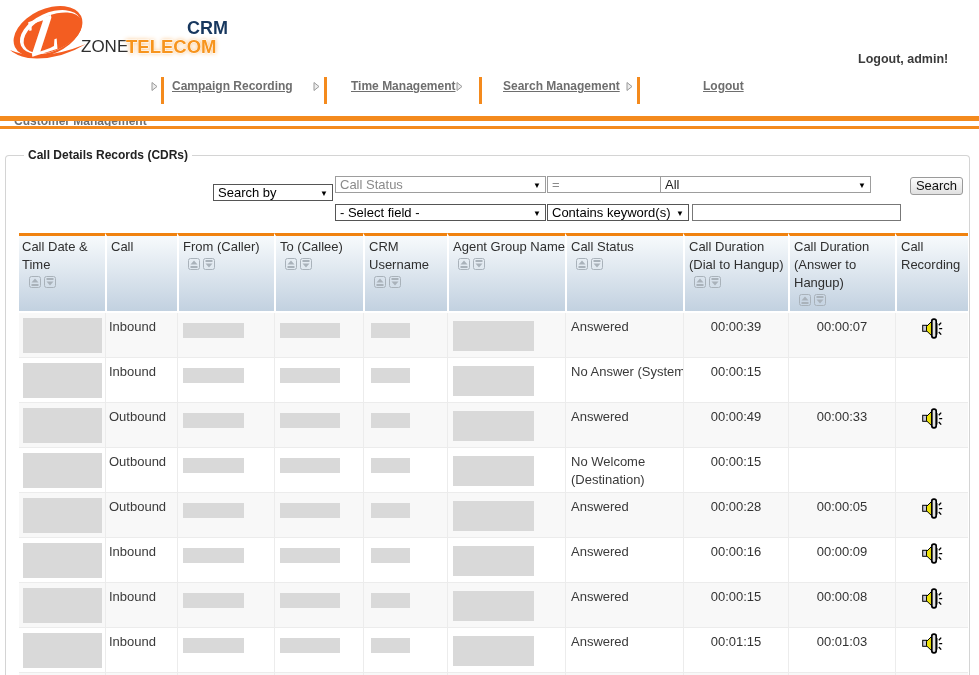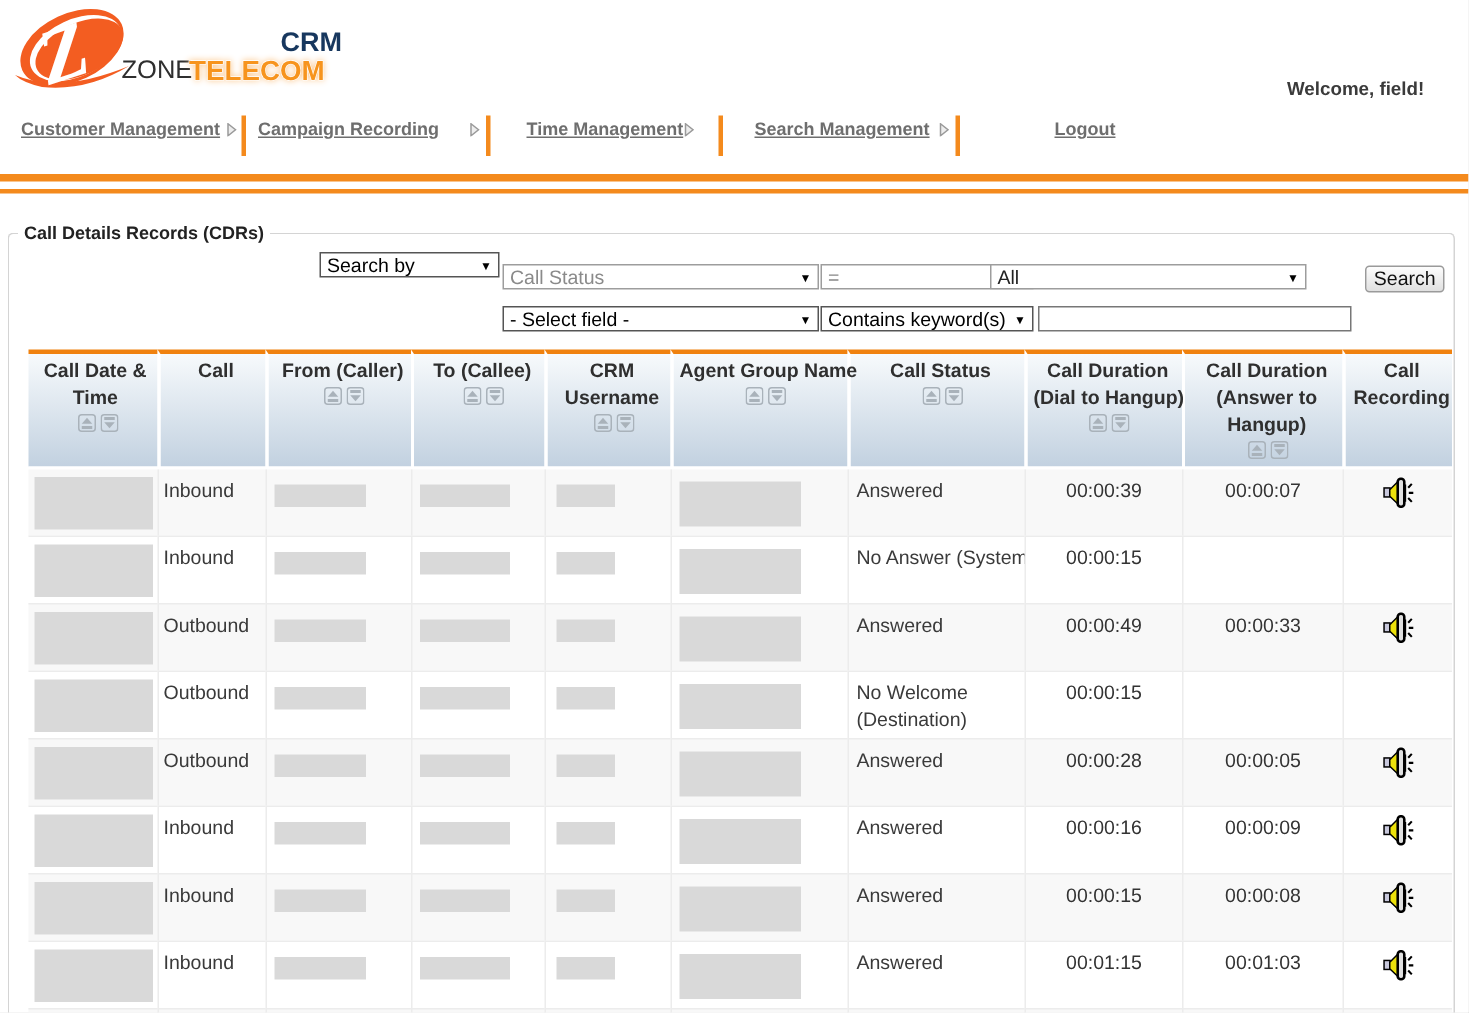--- a/index.html
+++ b/index.html
@@ -11,32 +11,32 @@
 .nav-item { position:absolute; top:79px; font-size:12px; font-weight:bold; color:#6e6e6e; text-decoration:underline; white-space:nowrap; }
 .nav-sep { position:absolute; top:77px; width:3px; height:27px; background:#f48a1d; }
 .nav-arrow { position:absolute; top:82px; }
 
 
 .bar1 { position:absolute; left:0; top:116px; width:979px; height:5px; background:#f48a1d; }
 .bar2 { position:absolute; left:0; top:126px; width:979px; height:3px; background:#f48a1d; }
 
 
 .fs { position:absolute; left:5px; top:148px; width:963px; height:560px; border:1px solid #d4d4d4; border-bottom:none; border-radius:4px 4px 0 0; }
-.fs legend { margin-left:6px; padding:0 4px; font-size:12px; font-weight:bold; color:#222; }
+.fs legend { margin-left:18px; padding:0 4px; font-size:12px; font-weight:bold; color:#222; }
 
 
 .sel { position:absolute; height:15px; border:1px solid #555; background:#fff; font-size:13px; line-height:15px; padding-left:4px; color:#000; white-space:nowrap; overflow:hidden; }
 .sel.gray { border-color:#9d9d9d; color:#8a8a8a; }
 .sel .arr { position:absolute; right:4px; top:5px; font-size:8px; color:#000; line-height:8px; }
 .inp { position:absolute; height:15px; border:1px solid #777; background:#fff; }
 .btn { position:absolute; left:910px; top:177px; width:51px; height:16px; border:1px solid #9a9a9a; border-radius:3px; background:linear-gradient(#fdfdfd,#e0e0e0); font-size:13px; color:#111; text-align:center; line-height:16px; }
 
 
 table { position:absolute; left:19px; top:233px; width:949px; table-layout:fixed; border-collapse:separate; border-spacing:0; font-size:13px; }
-th { border-top:3px solid #f0820f; border-bottom:2px solid #fff; background:linear-gradient(#f7fafc, #c2d1e0); font-weight:bold; color:#2f2f2f; text-align:center; vertical-align:top; padding:2px 0 0 4px; height:73px; line-height:18px; font-size:13px; white-space:nowrap; }
+th { border-top:3px solid #f0820f; border-bottom:2px solid #fff; background:linear-gradient(#f7fafc, #c2d1e0); font-weight:normal; color:#2f2f2f; text-align:left; vertical-align:top; padding:2px 0 0 4px; height:73px; line-height:18px; font-size:13px; white-space:nowrap; }
 th + th { border-left:2px solid #fff; }
 th:first-child { padding-left:3px; }
 th:first-child .sorts { margin-left:7px; }
 td { vertical-align:top; padding:5px 5px 0 5px; line-height:18px; color:#3a3a3a; height:39px; overflow:hidden; }
 td + td { border-left:1px solid #ececec; }
 tr.odd td { background:#f8f8f8; }
 tr.even td { background:#ffffff; }
 tbody tr + tr td { border-top:1px solid #ececec; }
 td.dur { text-align:center; color:#333; }
 td.rec { text-align:center; padding-top:5px; }
@@ -55,23 +55,23 @@
   </g>
   <path d="M10 50 Q 40 63 86 44 Q 58 61 28 58 Q 15 55 10 50 Z" fill="#f35d21"></path>
   <g transform="rotate(-18 47 30)">
     <text x="25" y="51" font-family="Liberation Serif, serif" font-size="52" font-style="italic" font-weight="bold" fill="#ffffff">Z</text>
   </g>
   <text x="81" y="52" font-size="17" fill="#2f2f2f">ZONE</text>
   <text x="126" y="53" font-size="18.5" font-weight="bold" fill="#f7941d" stroke="#ffffff" stroke-width="0.8" paint-order="stroke" style="filter:drop-shadow(0 0 2px #fcc68a)">TELECOM</text>
   <text x="187" y="34" font-size="18" font-weight="bold" fill="#17375e">CRM</text>
 </svg>
 
-<div class="abs" style="left:858px; top:52px; font-size:12.5px; font-weight:bold; color:#3b3b3b;">Welcome, field!</div>
-
-<div class="nav-item" style="left:14px;">Customer Management</div>
+<div class="abs" style="left:858px; top:52px; font-size:12.5px; font-weight:bold; color:#3b3b3b;">Logout, admin!</div>
+
+<div class="nav-item" style="left:14px;margin-top:35px;">Customer Management</div>
 <svg class="nav-arrow" style="left:151px;" width="7" height="9">
     <path d="M1 0.5 L6 4.5 L1 8.5 Z" fill="#ededed" stroke="#9a9a9a"></path>
   </svg>
 <div class="nav-sep" style="left:161px;"></div>
 <div class="nav-item" style="left:172px;">Campaign Recording</div>
 <svg class="nav-arrow" style="left:313px;" width="7" height="9">
     <path d="M1 0.5 L6 4.5 L1 8.5 Z" fill="#ededed" stroke="#9a9a9a"></path>
   </svg>
 <div class="nav-sep" style="left:324px;"></div>
 <div class="nav-item" style="left:351px;">Time Management</div>
@@ -86,21 +86,21 @@
 <div class="nav-sep" style="left:637px;"></div>
 <div class="nav-item" style="left:703px;">Logout</div>
 
 <div class="bar1"></div>
 <div class="bar2"></div>
 
 <fieldset class="fs">
     <legend>Call Details Records (CDRs)</legend>
   </fieldset>
 
-<div class="sel" style="left:213px; top:168px; width:114px;">Search by<span class="arr">▼</span></div>
+<div class="sel" style="left:213px; top:184px; width:114px;">Search by<span class="arr">▼</span></div>
 <div class="sel gray" style="left:335px; top:176px; width:205px;">Call Status<span class="arr">▼</span></div>
 <div class="sel gray" style="left:547px; top:176px; width:136px;">=<span class="arr">▼</span></div>
 <div class="sel gray" style="left:660px; top:176px; width:205px; color:#222;">All<span class="arr">▼</span></div>
 <div class="btn">Search</div>
 <div class="sel" style="left:335px; top:204px; width:205px;">- Select field -<span class="arr">▼</span></div>
 <div class="sel" style="left:547px; top:204px; width:136px;">Contains keyword(s)<span class="arr">▼</span></div>
 <div class="inp" style="left:692px; top:204px; width:207px;"></div>
 
 <table>
 <colgroup>

